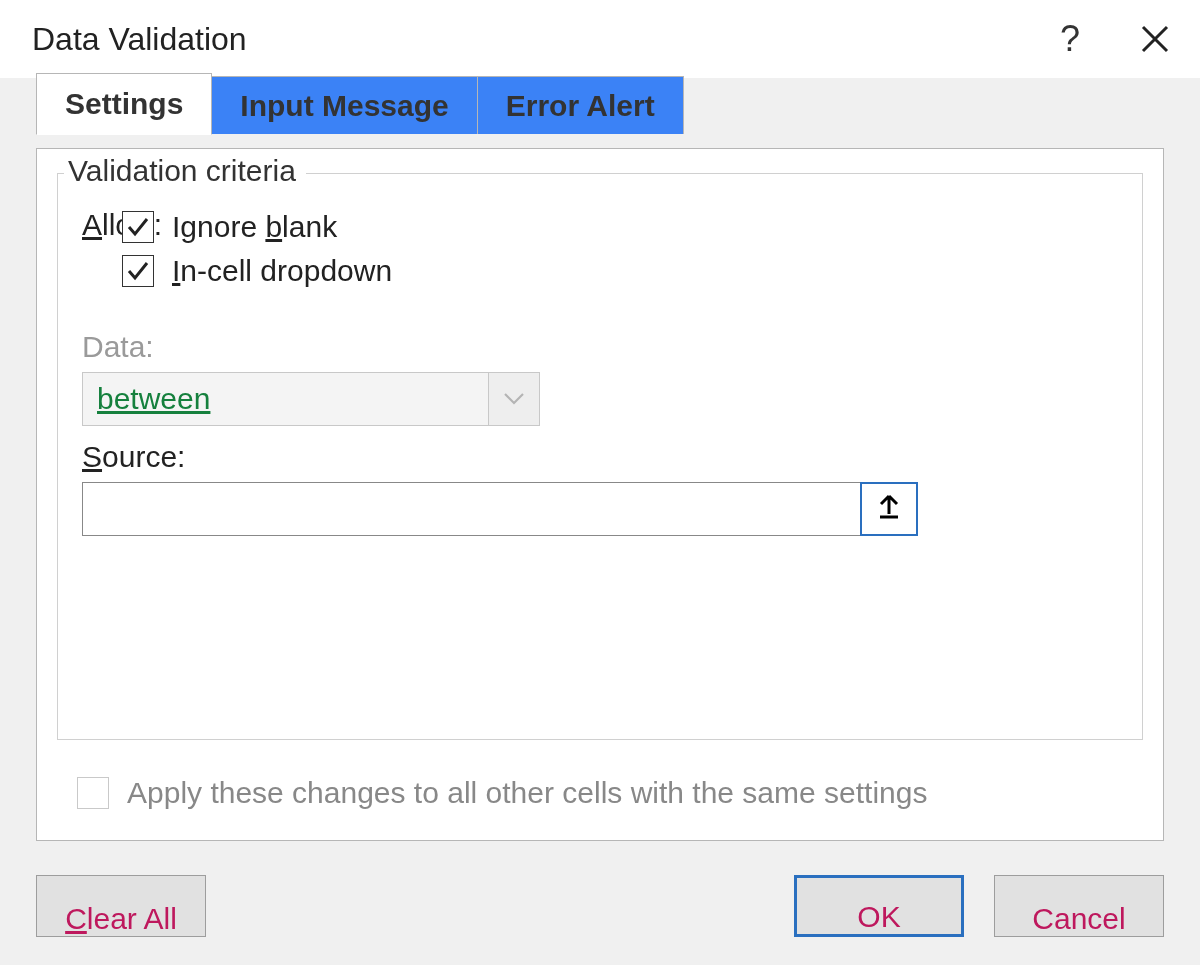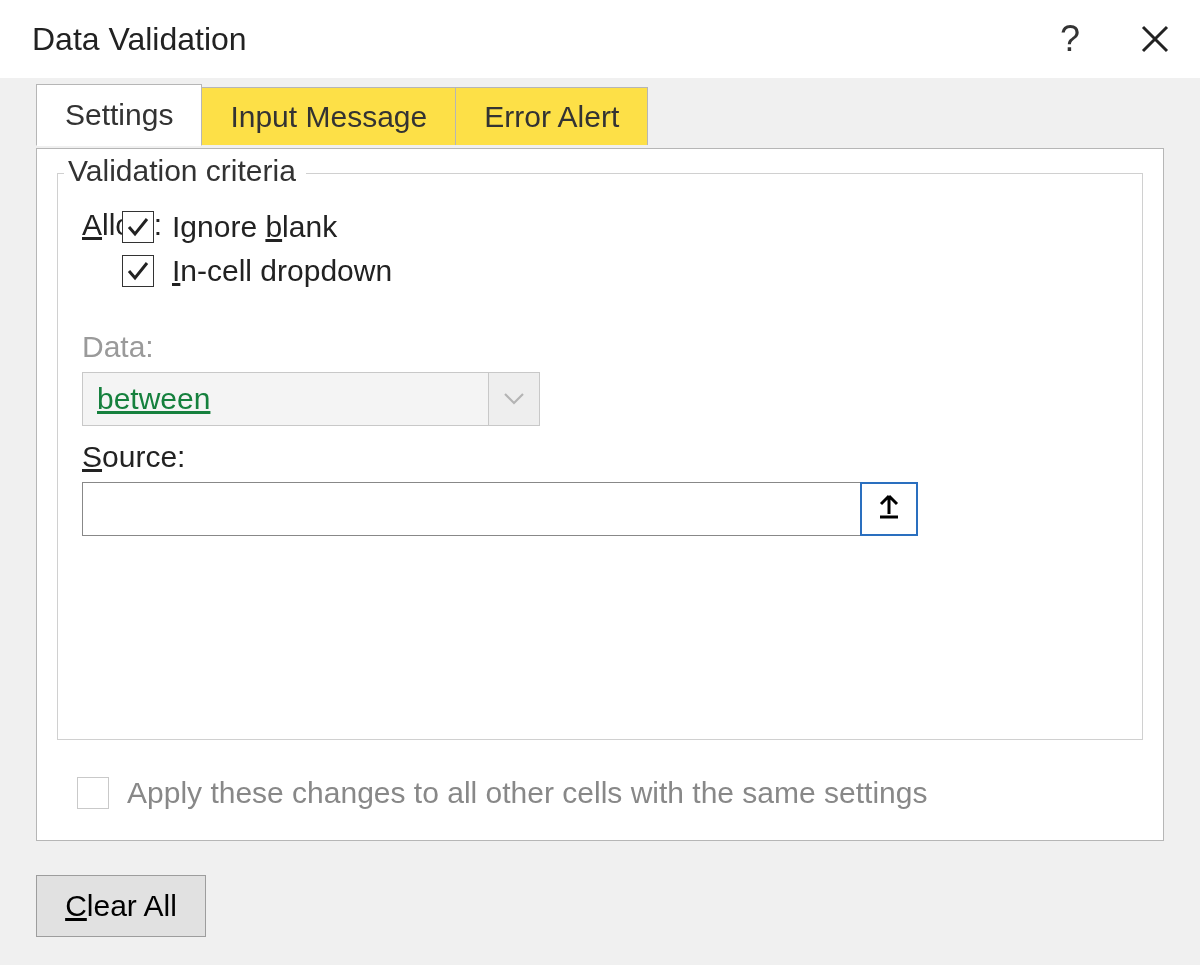--- a/index.html
+++ b/index.html
@@ -40,33 +40,34 @@
     gap: 60px;
   }
   .titlebar .titlebar-buttons span {
     font-size: 32px;
     font-family: "Segoe UI", sans-serif;
   }
   .close-glyph svg { display:block; }
   
   .tab-row {
     position: absolute;
-    top: 84px;
+    top: 73px;
     left: 36px;
     right: 36px;
     display: flex;
     align-items: flex-end;
     z-index: 2;
+    font-weight: bold;
   }
   .tab {
     height: 58px;
     padding: 0 28px;
     border: 1px solid #b6b6b6;
     border-bottom: none;
-    background: #fde047;
+    background: #3b82f6;
     display: flex;
     align-items: center;
     font-size: 30px;
     margin-right: -1px;
     color: #333;
     position: relative;
     box-sizing: border-box;
   }
   .tab.active {
     background: #ffffff;
@@ -229,24 +230,24 @@
     display: flex;
     justify-content: space-between;
     align-items: center;
   }
   .btn {
     min-width: 170px;
     height: 62px;
     border: 1px solid #9d9d9d;
     background: #e1e1e1;
     display: flex;
-    align-items: center;
+    align-items: flex-end;
     justify-content: center;
     font-size: 30px;
-    color: #000000;
+    color: #be185d;
     padding: 0 26px;
     box-sizing: border-box;
   }
   .btn.default {
     border: 3px solid #2a6fbf;
   }
   .btn .ul { text-decoration: underline; }
   .right-buttons { display:flex; gap:30px; }
   
   .arrow-anno {
@@ -347,20 +348,28 @@
       <div class="checkbox disabled"></div>
       <span class="apply-text">Apply these changes to all other cells with the same settings</span>
     </div>
 
   </div>
 
   <div class="button-row">
     <div class="btn">
       <span><span class="ul">C</span><span>lear All</span></span>
     </div>
+    <div class="right-buttons">
+      <div class="btn default">
+          <span>OK</span>
+        </div>
+      <div class="btn">
+          <span>Cancel</span>
+        </div>
+    </div>
   </div>
 
   <svg class="arrow-anno" width="190" height="210" viewBox="0 0 190 210">
     <line x1="20" y1="195" x2="145" y2="42" stroke="#d01e1e" stroke-width="24" stroke-linecap="round"></line>
     <polygon points="168,12 100,40 142,82" fill="#d01e1e"></polygon>
   </svg>
 
 </div>
 
 </body></html>

